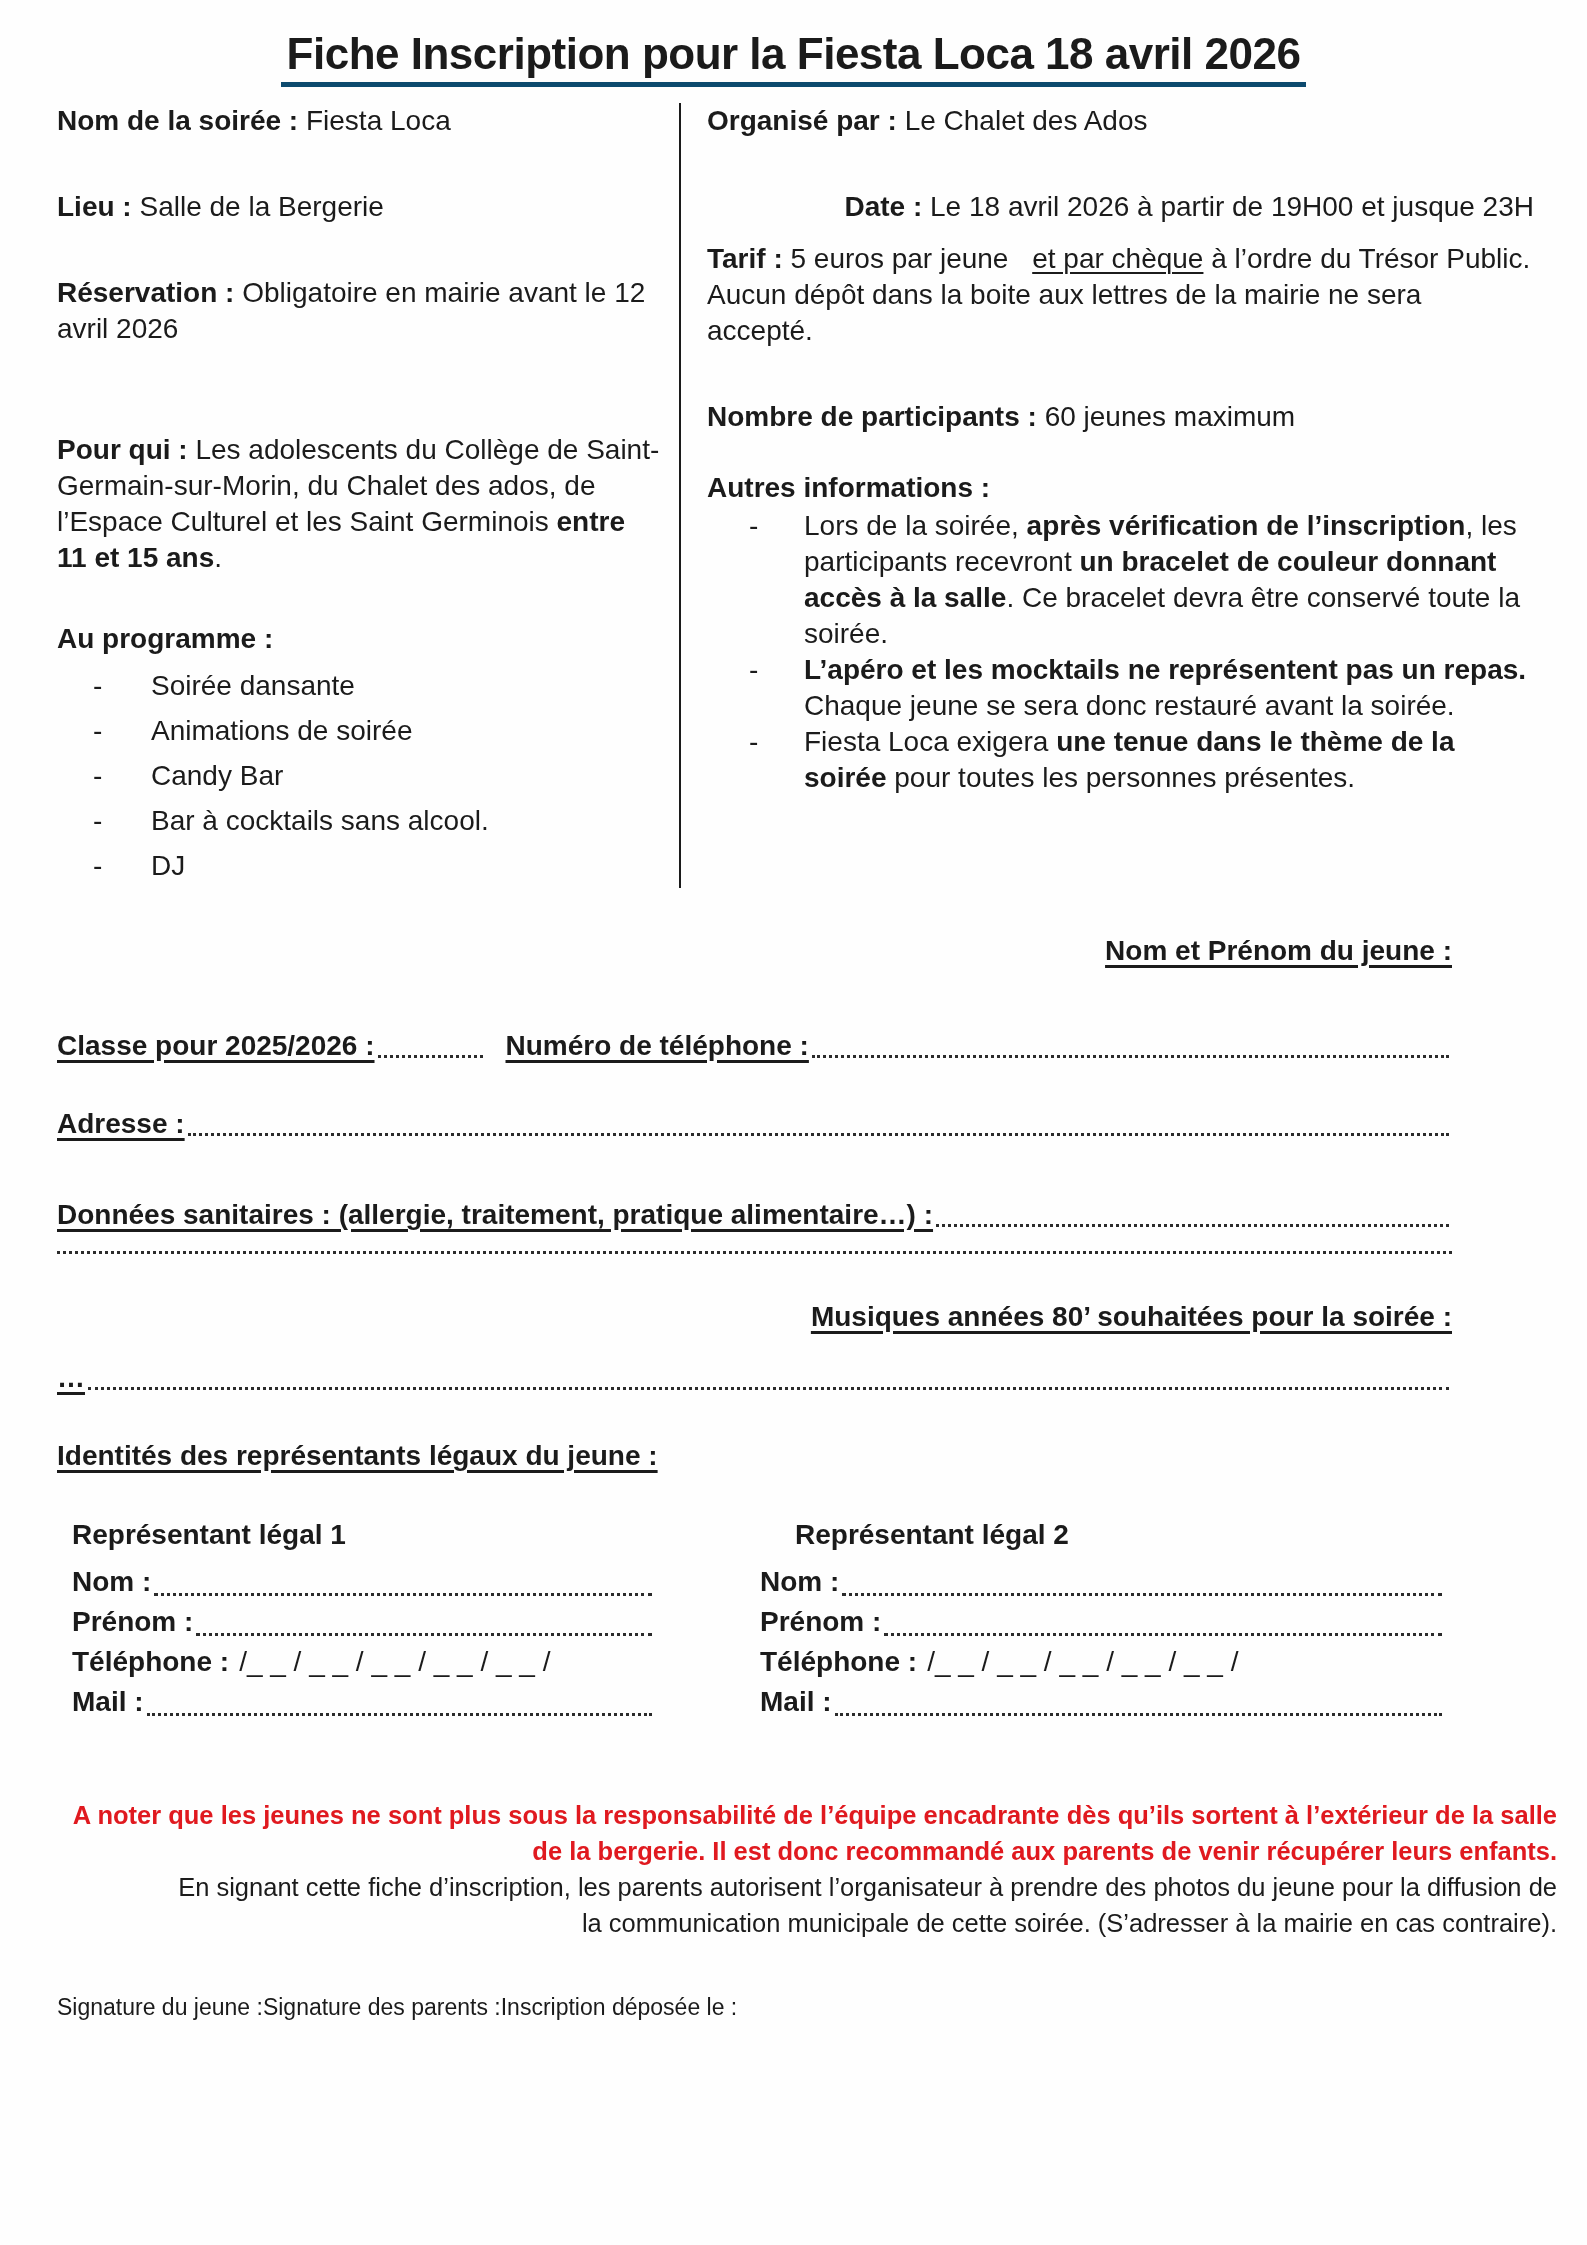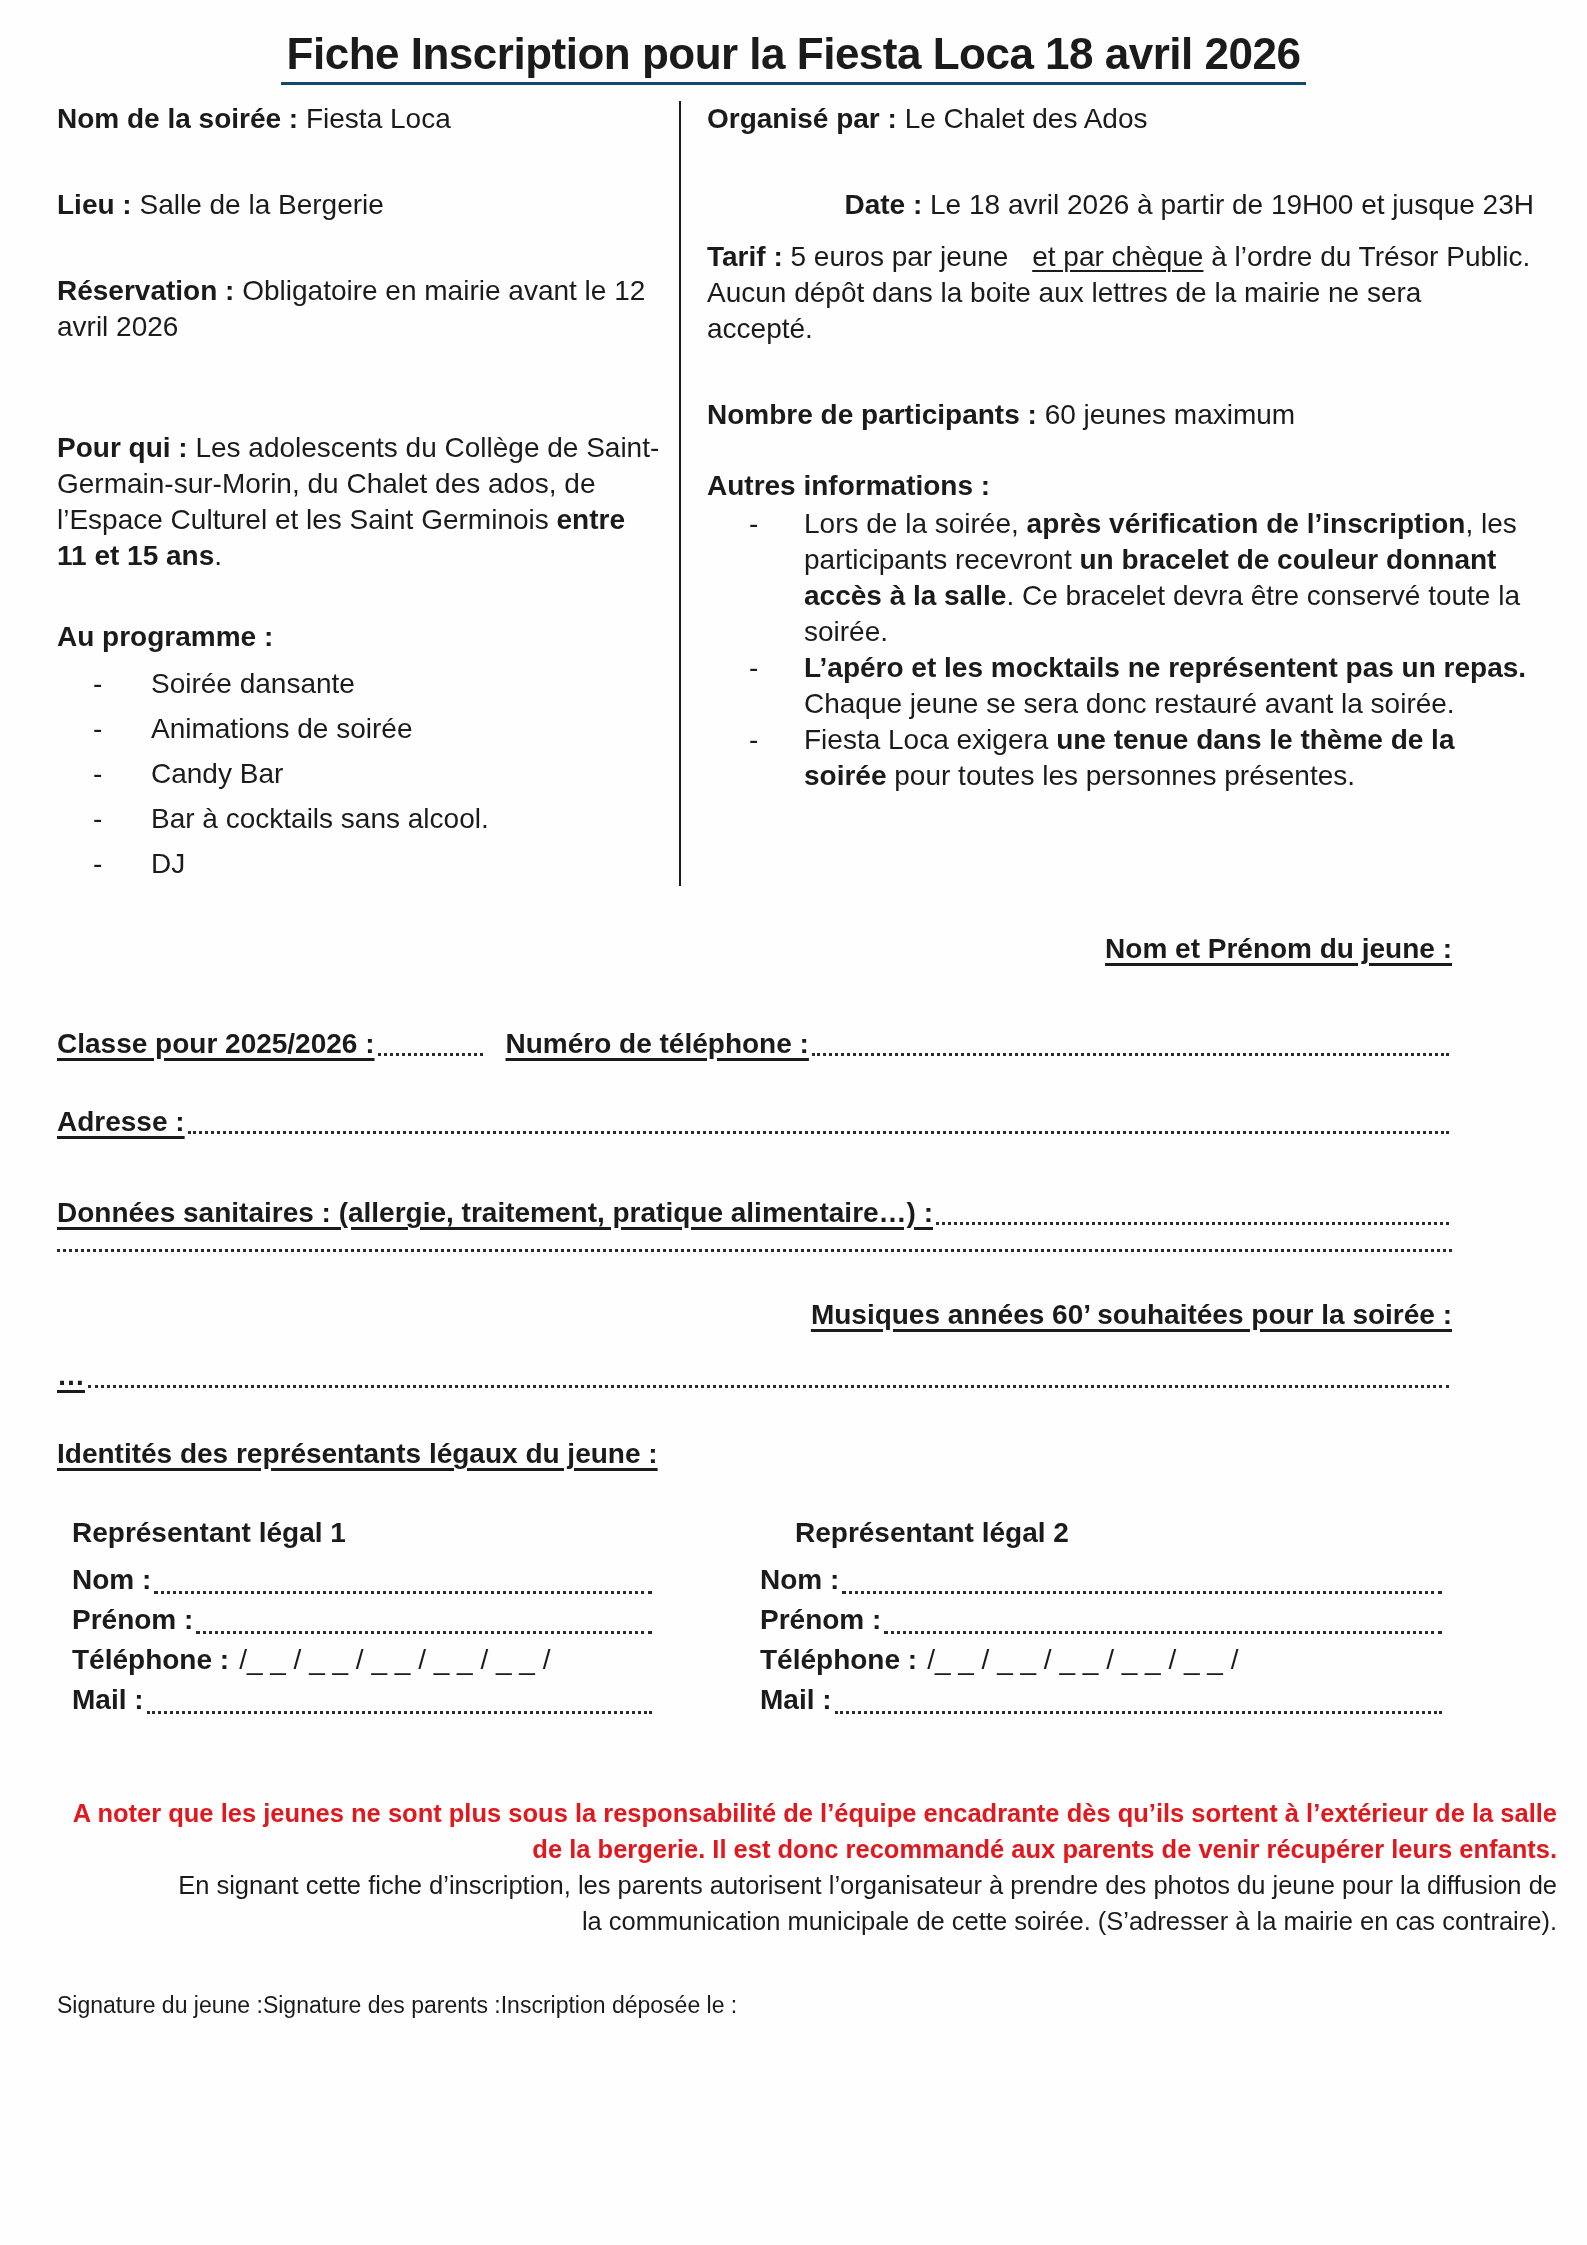--- a/index.html
+++ b/index.html
@@ -7,21 +7,21 @@
     position:relative; width:1587px; height:2245px; margin:0 auto;
     background:#fefefe; color:#1b1b1b;
     font-family:"Liberation Sans", sans-serif;
     font-size:28px; line-height:36px;
     overflow:hidden;
   }
   
   .title-wrap { text-align:center; padding-top:28px; }
   .title-text {
     display:inline-block; font-size:44px; font-weight:bold; line-height:52px;
-    border-bottom:3px solid #0c4a6e; padding:0 6px 2px 6px;
+    border-bottom:5px solid #0c4a6e; padding:0 6px 2px 6px;
     letter-spacing:-0.5px;
   }
   
   .cols { display:grid; grid-template-columns:622px 1fr; margin:16px 53px 0 57px; }
   .col-left  { padding-right:18px; }
   .col-right { border-left:2px solid #1b1b1b; padding-left:26px; }
   .blk b.lab { font-weight:bold; }
   .mb50 { margin-bottom:50px; }
   .mb40 { margin-bottom:16px;text-align:right; }
   .mb85 { margin-bottom:85px; }
@@ -176,21 +176,21 @@
       <span class="dots"></span>
     </div>
 
     <div class="frow mt55">
       <span class="lblu">Données sanitaires : (allergie, traitement, pratique alimentaire…) :</span>
       <span class="dots"></span>
     </div>
     <div class="dotline mt18"></div>
 
     <div class="frow mt45">
-      <span class="lblu">Musiques années 60’ souhaitées pour la soirée :</span>
+      <span class="lblu">Musiques années 80’ souhaitées pour la soirée :</span>
       <span class="dots"></span>
     </div>
     <div class="frow mt16">
       <span class="lblu">…</span>
       <span class="dots"></span>
     </div>
 
     <div class="frow mt42">
       <span class="lblu">Identités des représentants légaux du jeune :</span>
     </div>

